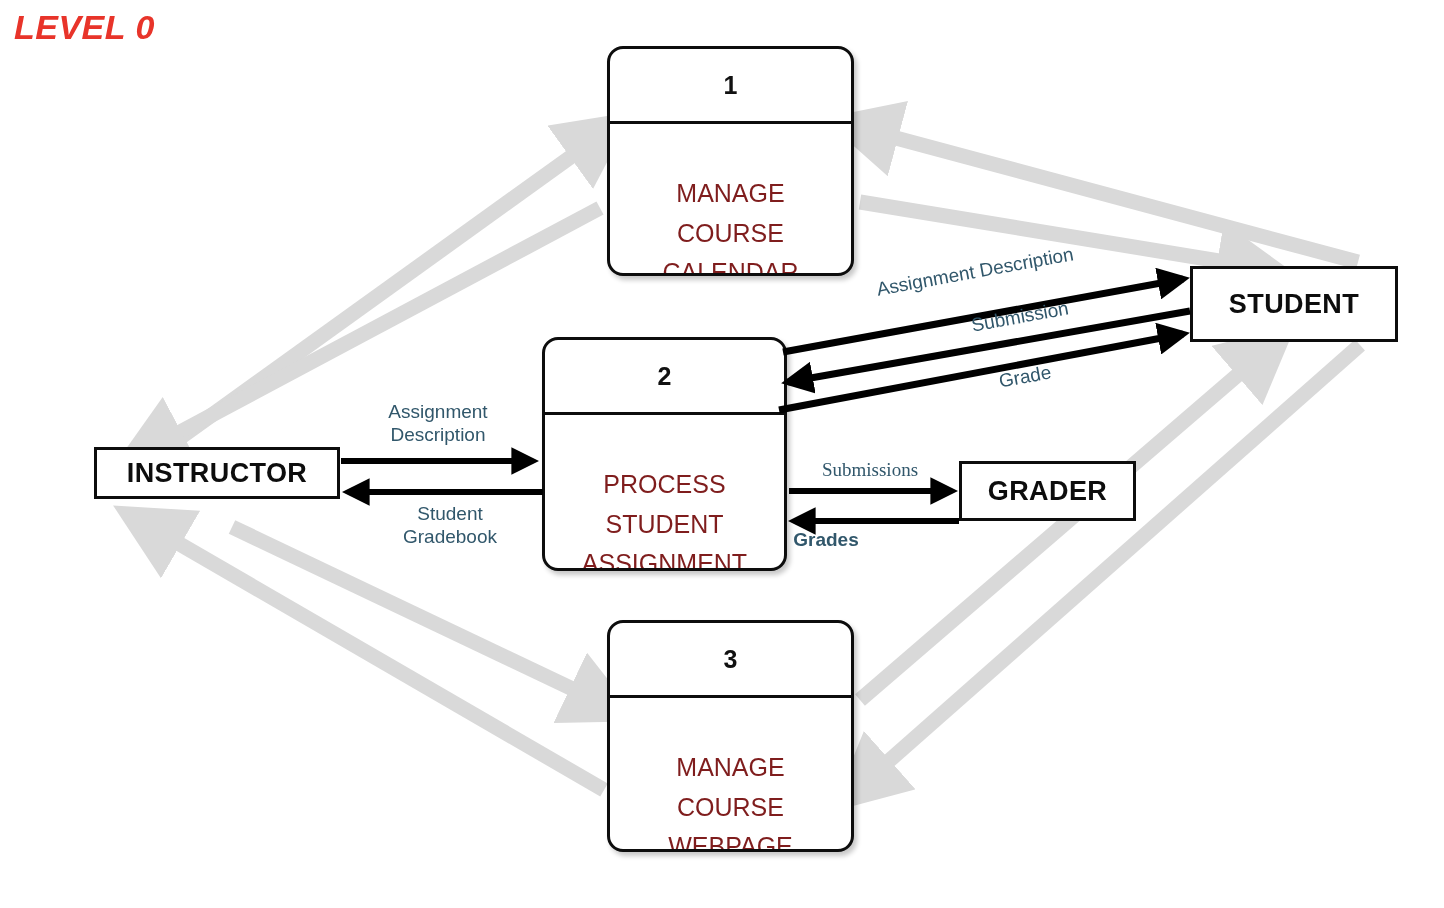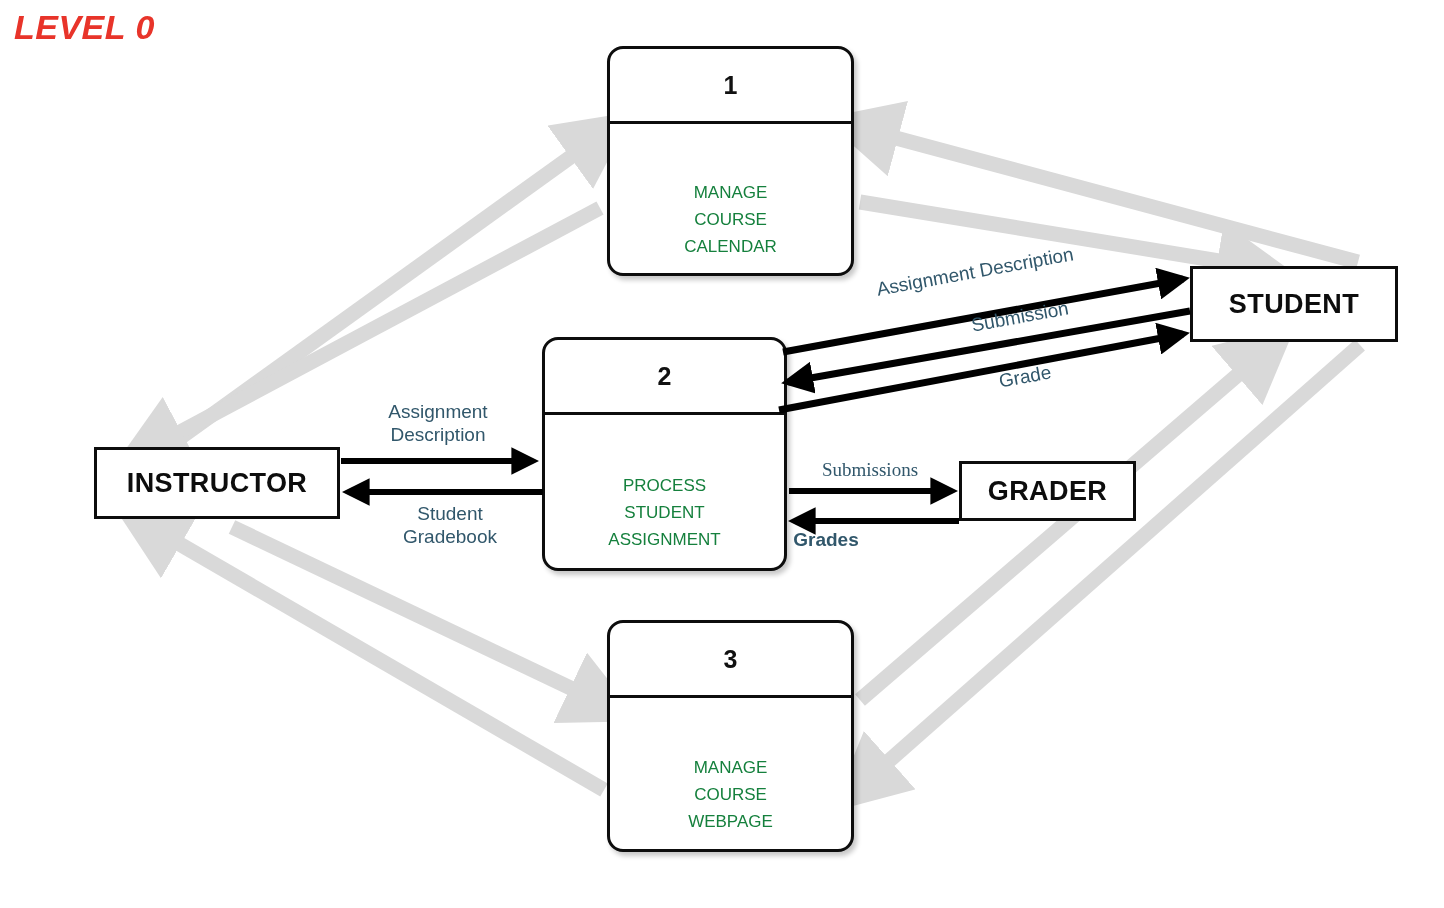--- a/index.html
+++ b/index.html
@@ -59,23 +59,23 @@
     font-weight: bold;
     color: #111;
     border-bottom: 3px solid #0d0d0d;
   }
   .process-name {
     flex: 1;
     display: flex;
     align-items: center;
     justify-content: center;
     text-align: center;
-    font-size: 17px;
+    font-size: 25px;
     line-height: 1.58;
-    color: #15803d;
+    color: #7f1d1d;
     padding: 2px 6px 6px;
     white-space: pre-line;
     margin-top: 48px;
   }
   
   .entity {
     position: absolute;
     box-sizing: border-box;
     background: #ffffff;
     border: 3px solid #0d0d0d;
@@ -155,21 +155,21 @@
 ASSIGNMENT</div>
   </div>
 
   <div class="process" style="left:607px; top:620px; width:247px; height:232px;">
     <div class="process-num">3</div>
     <div class="process-name">MANAGE
 COURSE
 WEBPAGE</div>
   </div>
 
-  <div class="entity" style="left:94px; top:447px; width:246px; height:72px;">
+  <div class="entity" style="left:94px; top:447px; width:246px; height:52px;">
     <span>INSTRUCTOR</span>
   </div>
 
   <div class="entity" style="left:1190px; top:266px; width:208px; height:76px;">
     <span>STUDENT</span>
   </div>
 
   <div class="entity" style="left:959px; top:461px; width:177px; height:60px;">
     <span>GRADER</span>
   </div>

